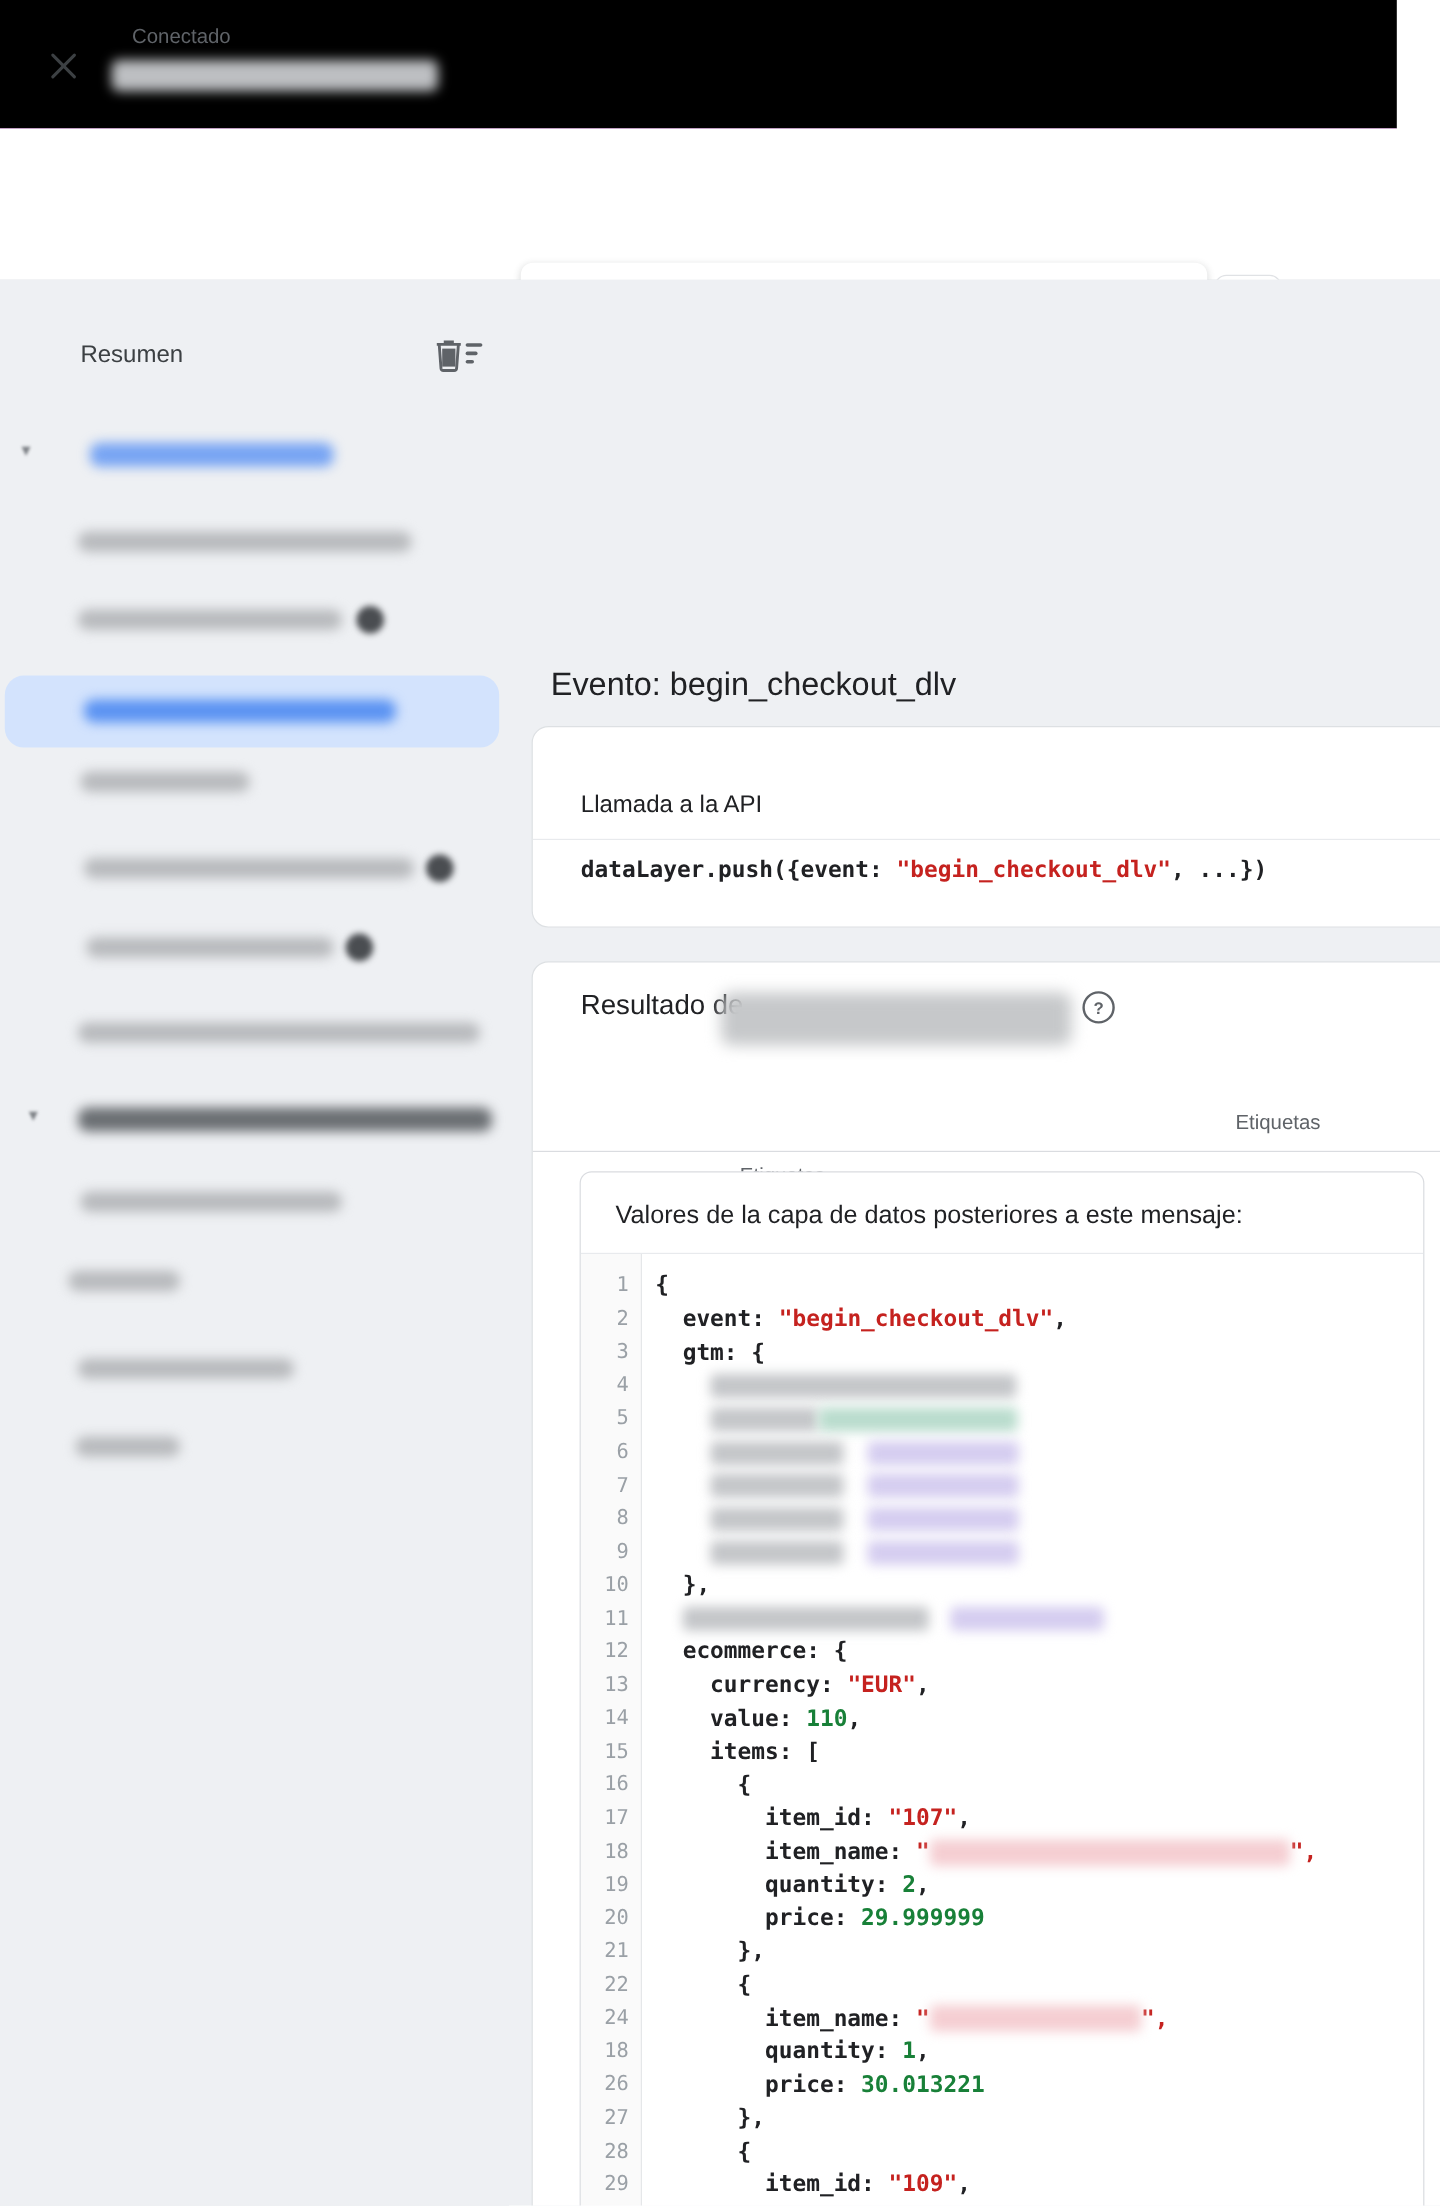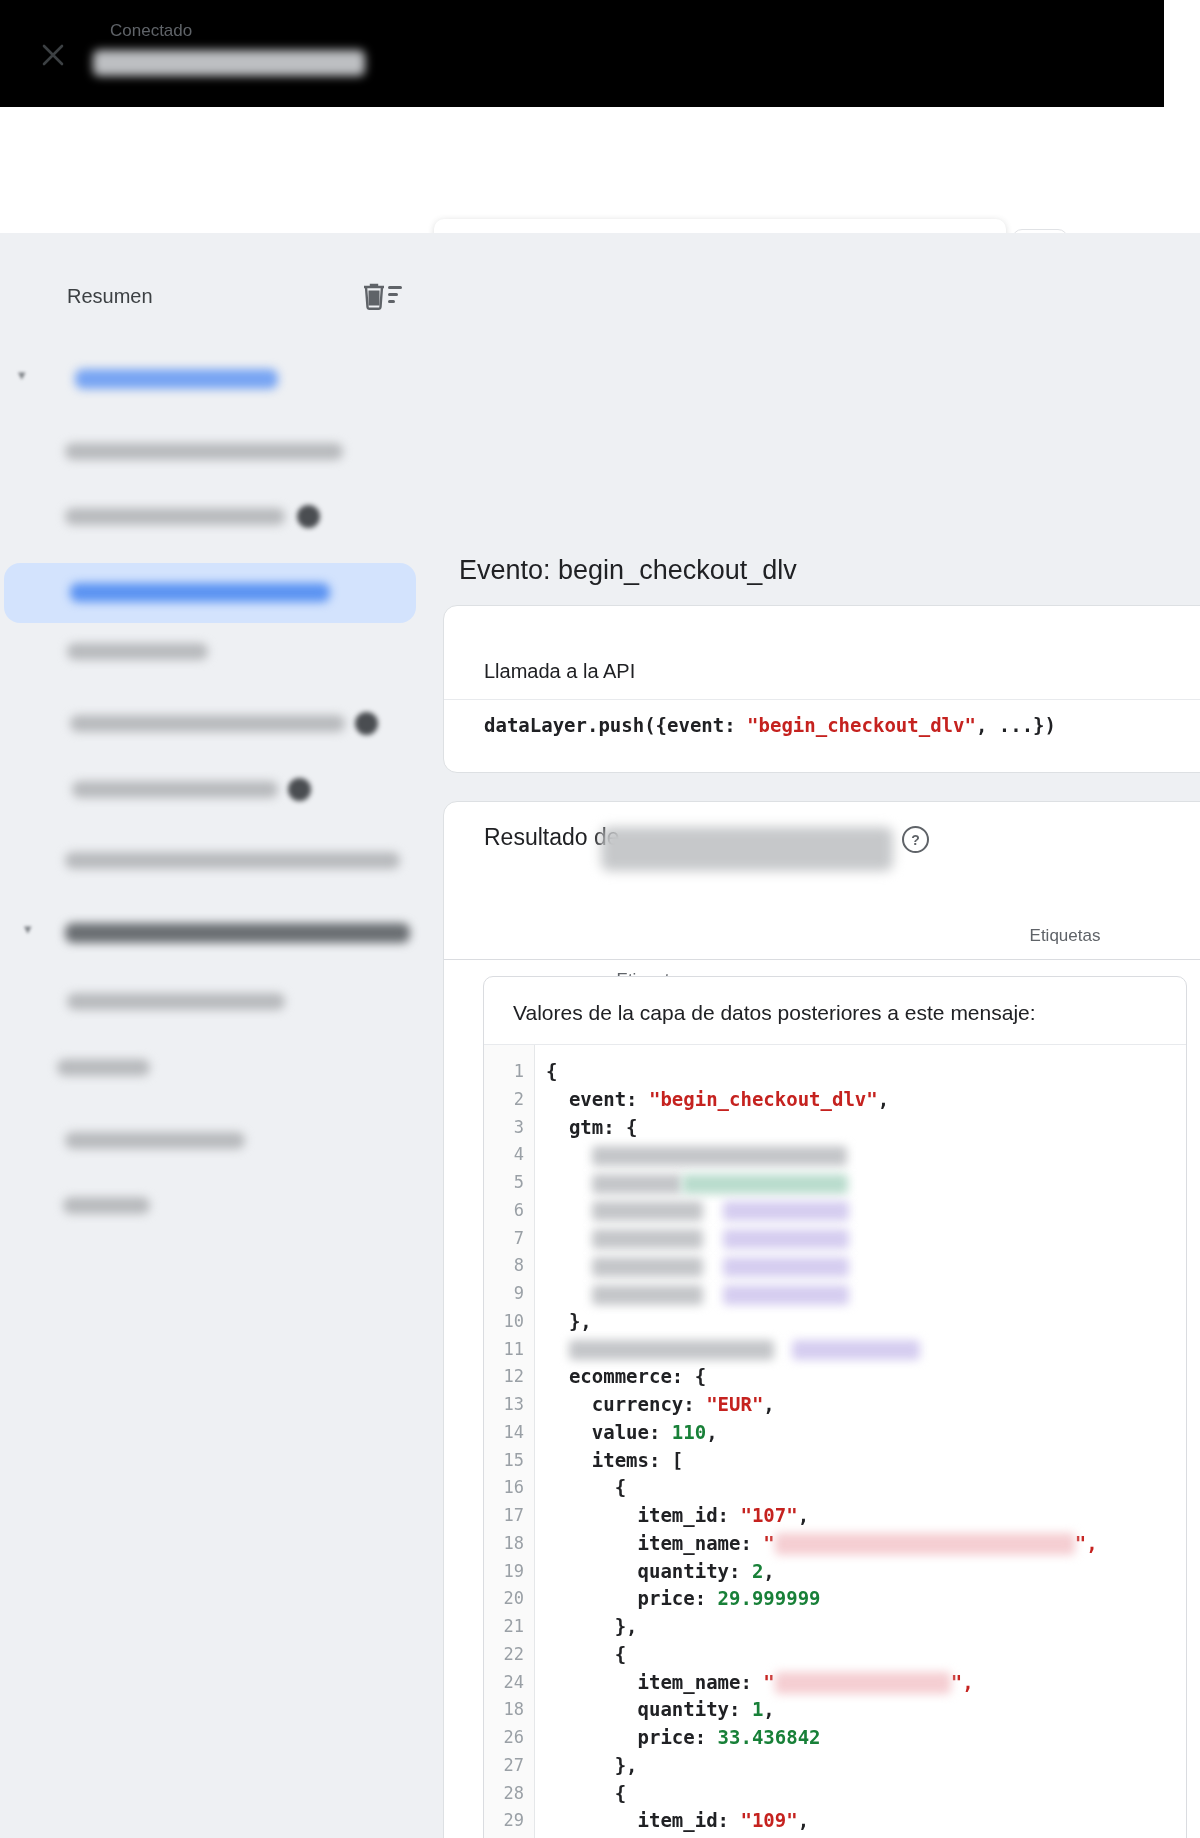--- a/index.html
+++ b/index.html
@@ -293,21 +293,21 @@
         <div class="code-row">
           <span class="ln">24</span>
           <span class="code-body"><span class="c-d">        item_name: </span><span class="c-s">"</span><span class="cblur cb-pink" style="width: 176px;"></span><span class="c-s">",</span></span>
         </div>
         <div class="code-row">
           <span class="ln">18</span>
           <span class="code-body"><span class="c-d">        quantity: </span><span class="c-n">1</span><span class="c-d">,</span></span>
         </div>
         <div class="code-row">
           <span class="ln">26</span>
-          <span class="code-body"><span class="c-d">        price: </span><span class="c-n">33.436842</span></span>
+          <span class="code-body"><span class="c-d">        price: </span><span class="c-n">30.013221</span></span>
         </div>
         <div class="code-row">
           <span class="ln">27</span>
           <span class="code-body"><span class="c-d">      },</span></span>
         </div>
         <div class="code-row">
           <span class="ln">28</span>
           <span class="code-body"><span class="c-d">      {</span></span>
         </div>
         <div class="code-row">

